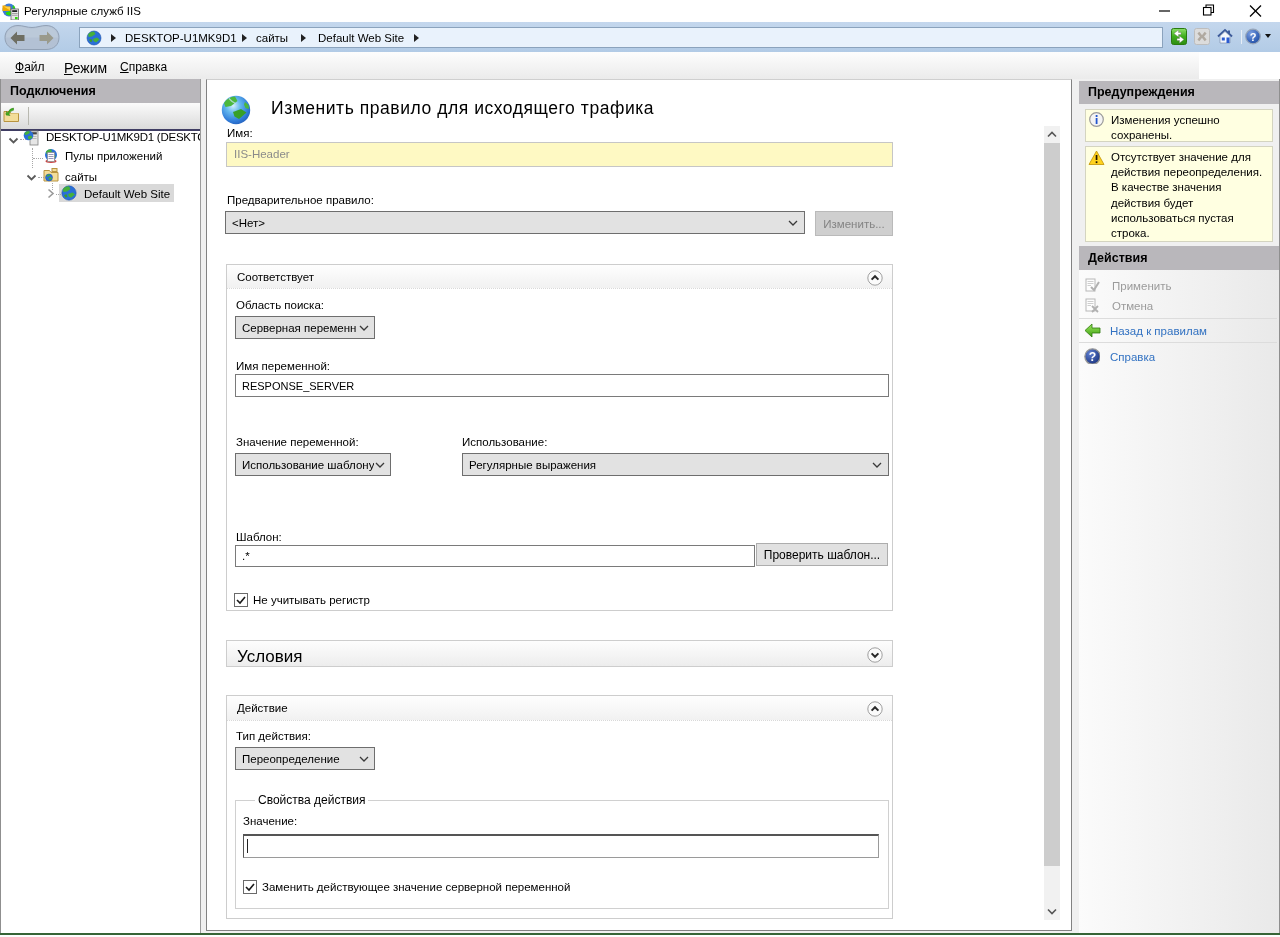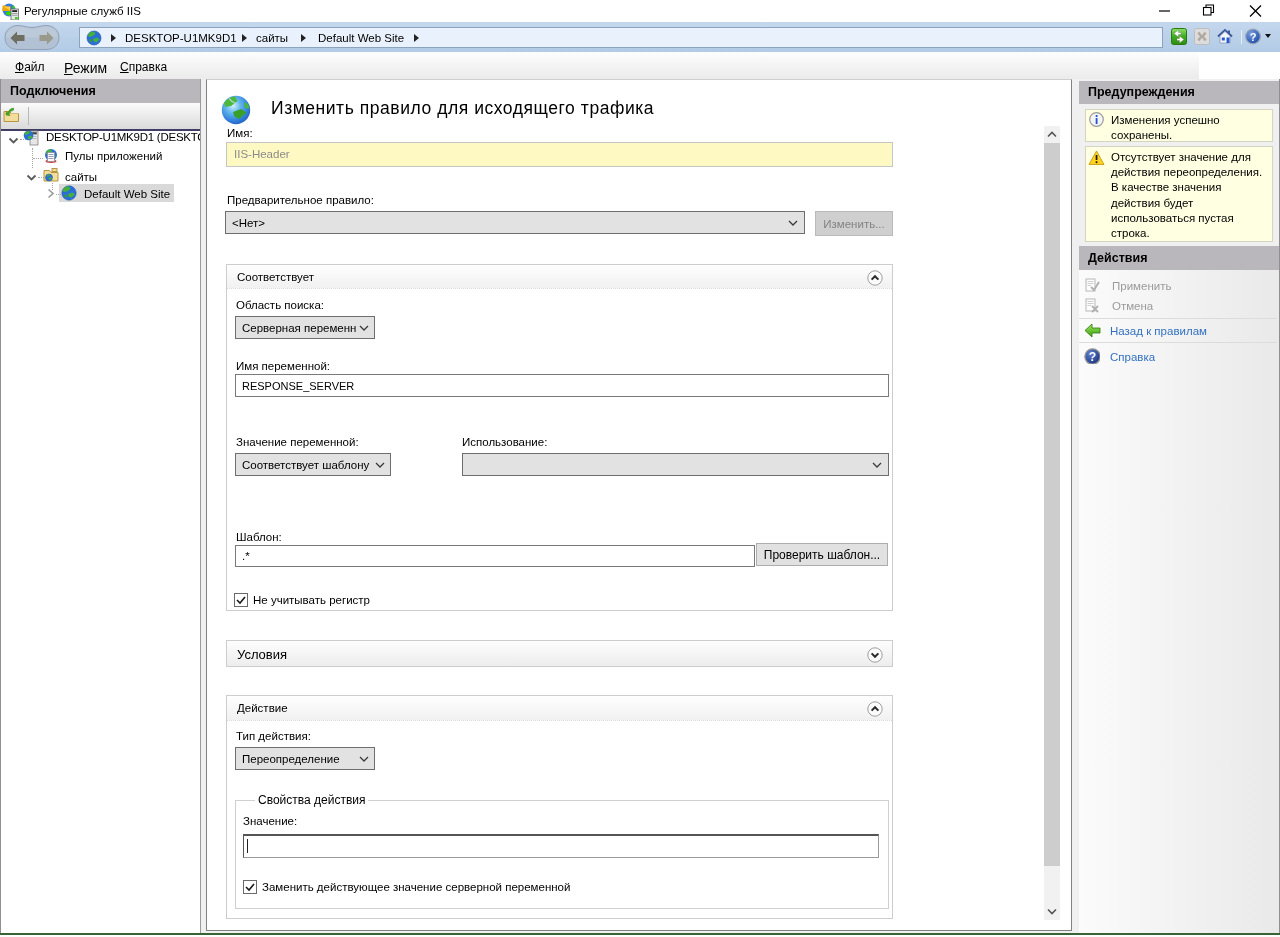--- a/index.html
+++ b/index.html
@@ -232,27 +232,28 @@
       </svg>
   </div>
 
   <span class="lbl" style="left:9px;top:95px">Имя переменной:</span>
   <div class="abs" style="left:8px;top:109px;width:654px;height:23px;background:#fff;border:1px solid #7a7a7a">
     <span class="abs" style="left:6px;top:5px;font-size:11px">RESPONSE_SERVER</span>
   </div>
 
   <span class="lbl" style="left:9px;top:171px">Значение переменной:</span>
   <div class="combo" style="left:8px;top:188px;width:156px;height:23px">
-    <span>Соответствует шаблону</span>
+    <span>Использование шаблону</span>
     <svg class="abs" style="right:5px;top:8px" width="10" height="7" viewBox="0 0 10 7">
         <path d="M1 1 L5 5 L9 1" fill="none" stroke="#3a3a3a" stroke-width="1.3"></path>
       </svg>
   </div>
   <span class="lbl" style="left:235px;top:171px">Использование:</span>
   <div class="combo" style="left:235px;top:188px;width:427px;height:23px">
+    <span>Регулярные выражения</span>
     <svg class="abs" style="right:6px;top:8px" width="10" height="7" viewBox="0 0 10 7">
         <path d="M1 1 L5 5 L9 1" fill="none" stroke="#3a3a3a" stroke-width="1.3"></path>
       </svg>
   </div>
 
   <span class="lbl" style="left:9px;top:266px">Шаблон:</span>
   <div class="abs" style="left:8px;top:280px;width:520px;height:22px;background:#fff;border:1px solid #7a7a7a">
     <span class="abs" style="left:6px;top:4px;font-size:11.5px">.*</span>
   </div>
   <div class="abs" style="left:529px;top:278px;width:132px;height:23px;background:#e1e1e1;border:1px solid #adadad;display:flex;align-items:center;justify-content:center">
@@ -260,21 +261,21 @@
   </div>
 
   <svg class="abs" style="left:7px;top:328px" width="14" height="14" viewBox="0 0 14 14">
     <rect x="0.5" y="0.5" width="13" height="13" fill="#fff" stroke="#6a6a6a"></rect>
     <path d="M3 7 L6 10 L11 4" fill="none" stroke="#1a1a1a" stroke-width="1.6"></path>
   </svg>
   <span class="lbl" style="left:26px;top:329px">Не учитывать регистр</span>
 </div>
 
 <div class="gbox" style="left:226px;top:640px;width:667px;height:27px;background:linear-gradient(#fdfdfd,#ededed)">
-  <span class="abs" style="left:10px;top:6px;font-size:13px">Условия</span>
+  <span class="abs" style="left:10px;top:6px;font-size:17px">Условия</span>
   <svg class="circbtn" style="right:9px;top:6px" viewBox="0 0 16 16">
     <circle cx="8" cy="8" r="7.2" fill="#fbfbfb" stroke="#9f9f9f"></circle>
     <path d="M4.6 6.4 L8 9.8 L11.4 6.4" fill="none" stroke="#2a2a2a" stroke-width="2"></path>
   </svg>
 </div>
 
 <div class="gbox" style="left:226px;top:695px;width:667px;height:224px">
   <div class="ghead" style="height:25px">
       <span class="t">Действие</span>
     </div>

